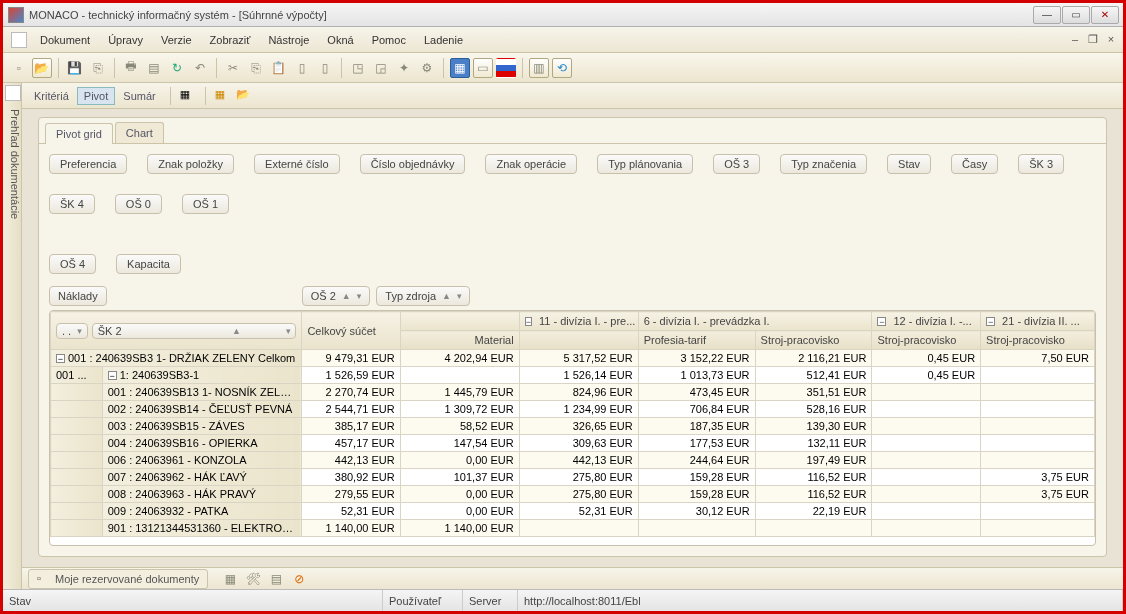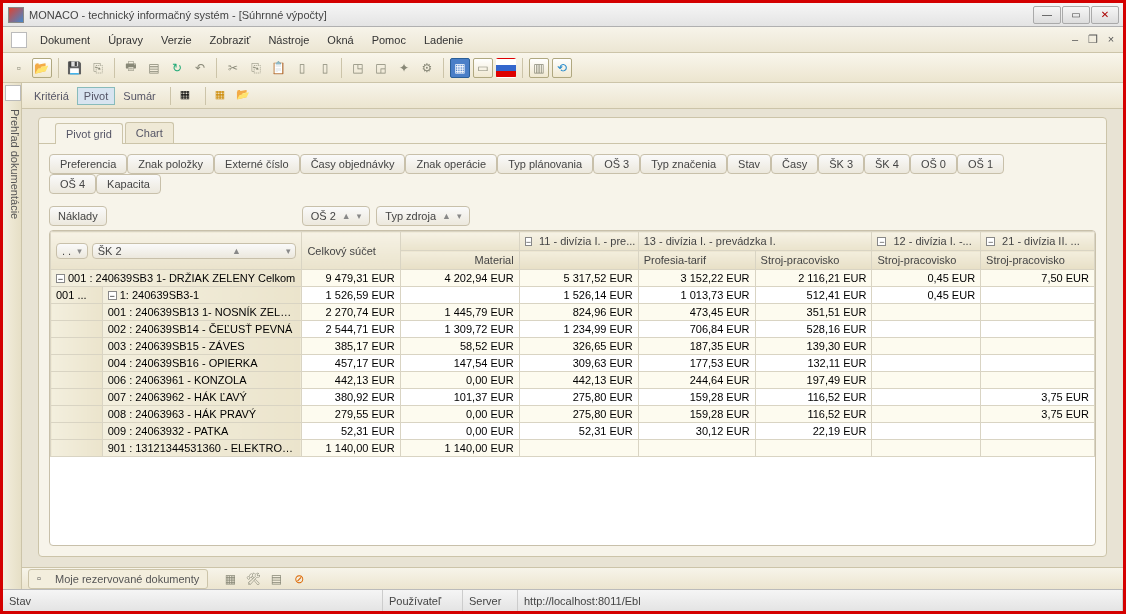--- a/index.html
+++ b/index.html
@@ -38,28 +38,28 @@
 
   
   .viewrow { height:26px; background: linear-gradient(#f7f4ea,#ece5cf); border-bottom:1px solid #ccc4a9; display:flex; align-items:center; padding:0 6px; }
   .vtab { padding:2px 6px; margin-right:2px; color:#556; }
   .vtab.active { background:#d8e4f0; border:1px solid #8bb; }
   .vsep { width:1px;height:18px;background:#ccc4a9; margin:0 6px; }
   .vic { width:16px;height:16px;margin:0 3px; }
 
   
   .panel { flex:1; margin:8px 16px 10px 16px; background:#f7f4ea; border:1px solid #ccc4a9; border-radius:4px; display:flex; flex-direction:column; min-height:0; }
-  .paneltabs { height:26px; display:flex; align-items:flex-end; padding:0 16px; border-bottom:1px solid #ccc4a9; }
+  .paneltabs { height:26px; display:flex; align-items:flex-end; padding:0 6px; border-bottom:1px solid #ccc4a9; }
   .ptab { padding:4px 10px; background:#efe9d6; border:1px solid #ccc4a9; border-bottom:none; border-radius:3px 3px 0 0; margin-right:2px; color:#556; }
   .ptab.active { background:#f7f4ea; position:relative; top:1px; }
 
   .panelbody { flex:1; padding:10px; display:flex; flex-direction:column; min-height:0; }
 
   
-  .fieldrow { display:flex; flex-wrap:wrap; gap:0; margin-bottom:6px; }
+  .fieldrow { display:flex; flex-wrap:wrap; gap:20px; margin-bottom:6px; }
   .fbtn { background:linear-gradient(#fafafa,#ece8dd); border:1px solid #c8c0aa; border-radius:4px; padding:3px 10px; color:#444; }
 
   .spacer2 { height:6px; }
 
   
   .ctrlrow2 { display:flex; gap:6px; margin-bottom:4px; }
   .colfield { background:linear-gradient(#fafafa,#ece8dd); border:1px solid #c8c0aa; border-radius:4px; padding:3px 8px; color:#444; display:flex; align-items:center; gap:6px; }
   .arr{color:#888;font-size:9px;}
 
   
@@ -162,21 +162,21 @@
     <div class="panel">
       <div class="paneltabs">
         <div class="ptab active">Pivot grid</div>
         <div class="ptab">Chart</div>
       </div>
       <div class="panelbody">
         <div class="fieldrow" id="fieldrow">
             <div class="fbtn">Preferencia</div>
             <div class="fbtn">Znak položky</div>
             <div class="fbtn">Externé číslo</div>
-            <div class="fbtn">Časy objednávky</div>
+            <div class="fbtn">Číslo objednávky</div>
             <div class="fbtn">Znak operácie</div>
             <div class="fbtn">Typ plánovania</div>
             <div class="fbtn">OŠ 3</div>
             <div class="fbtn">Typ značenia</div>
             <div class="fbtn">Stav</div>
             <div class="fbtn">Časy</div>
             <div class="fbtn">ŠK 3</div>
             <div class="fbtn">ŠK 4</div>
             <div class="fbtn">OŠ 0</div>
             <div class="fbtn">OŠ 1</div>
@@ -231,21 +231,21 @@
                   </div>
                 </th>
                 <th rowspan="2" style="text-align:left;">Celkový súčet</th>
                 <th></th>
                 <th>
                     <div class="hdrflex">
                       <span class="treeic">−</span>
                       <span>11 - divízia I. - pre...</span>
                     </div>
                   </th>
-                <th colspan="2" style="text-align:left;"><span>13 - divízia I. - prevádzka I.</span></th>
+                <th colspan="2" style="text-align:left;"><span>6 - divízia I. - prevádzka I.</span></th>
                 <th>
                     <div class="hdrflex">
                       <span class="treeic">−</span>
                       <span>12 - divízia I. -...</span>
                     </div>
                   </th>
                 <th>
                     <div class="hdrflex">
                       <span class="treeic">−</span>
                       <span>21 - divízia II. ...</span>

